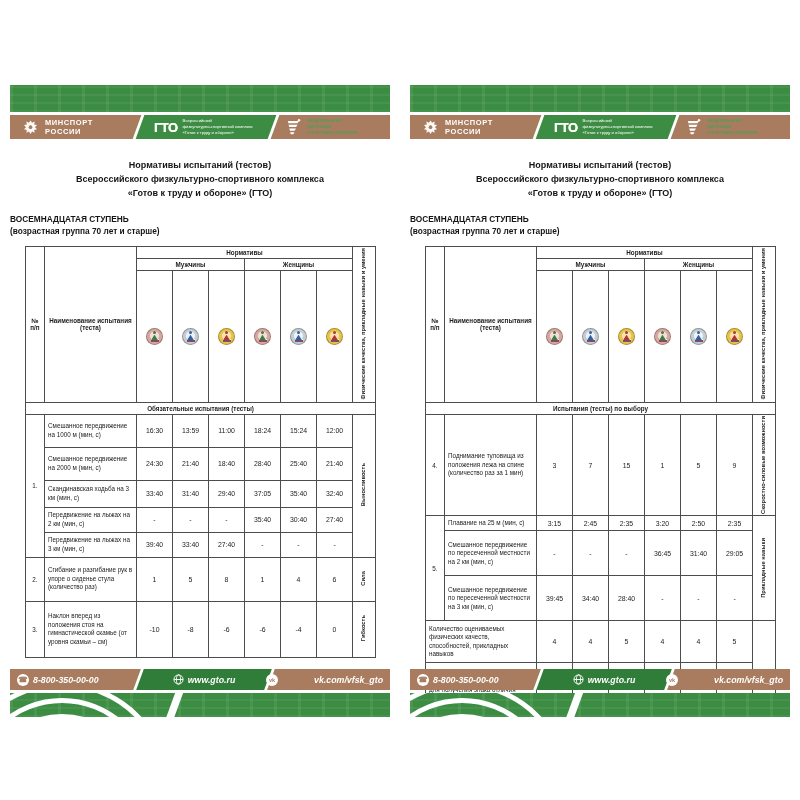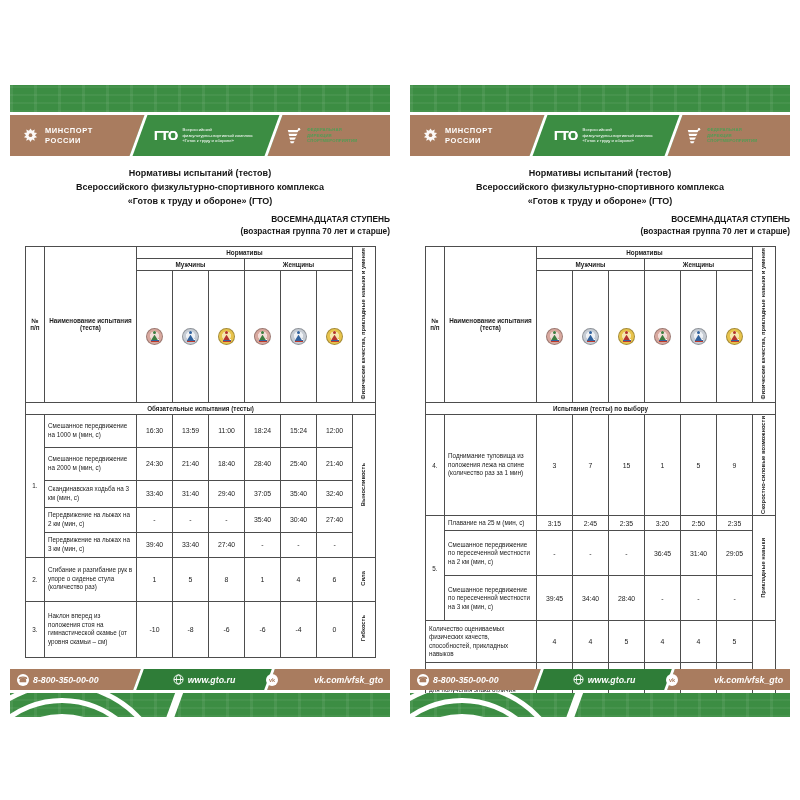--- a/index.html
+++ b/index.html
@@ -9,33 +9,33 @@
   #pageR{left:410px}
 
   
   .band-top{position:absolute;top:0;left:0;right:0;height:27px;background:var(--green);overflow:hidden;}
   .band-top::after,.band-bottom::after{content:"";position:absolute;inset:0;
     background:
       repeating-linear-gradient(90deg, rgba(255,255,255,.07) 0 3px, transparent 3px 24px),
       repeating-linear-gradient(0deg, rgba(255,255,255,.05) 0 2px, transparent 2px 8px);}
 
   
-  .band-logos{position:absolute;top:30px;left:0;right:0;height:41px;background:var(--brown);overflow:hidden;}
+  .band-logos{position:absolute;top:30px;left:0;right:0;height:24px;background:var(--brown);overflow:hidden;}
   .logos-left{position:absolute;left:0;top:0;bottom:0;width:130px;display:flex;align-items:center;gap:6px;padding-left:12px;}
   .minsport-text{color:#fff;font-weight:bold;font-size:7.5px;line-height:1.25;letter-spacing:.6px;}
   .logos-mid{position:absolute;left:127px;top:-2px;bottom:-2px;width:132px;background:var(--green);border-left:3px solid #fff;border-right:3px solid #fff;transform:skewX(-20deg);}
   .logos-mid-in{transform:skewX(20deg);display:flex;align-items:center;gap:5px;height:100%;padding-left:14px;}
   .gto-logo{color:#fff;font-weight:bold;font-size:13px;letter-spacing:-.5px;text-shadow:0 0 0 #fff;}
   .gto-text{color:#fff;font-size:4.2px;line-height:1.35;}
   .logos-right{position:absolute;right:0;top:0;bottom:0;width:106px;display:flex;align-items:center;gap:5px;}
   .fed-text{color:var(--fed-text);font-weight:bold;font-size:4.2px;line-height:1.35;letter-spacing:.2px;}
 
   
-  .doc-title{position:absolute;top:73px;left:0;right:0;text-align:center;font-weight:bold;font-size:9px;line-height:14px;color:#151515;margin-top:8px;}
-  .stage{position:absolute;top:128px;left:0;right:0;text-align:right;font-weight:bold;font-size:8.3px;line-height:12px;color:#151515;}
+  .doc-title{position:absolute;top:73px;left:0;right:0;text-align:center;font-weight:bold;font-size:9px;line-height:14px;color:#151515;}
+  .stage{position:absolute;top:128px;left:0;right:0;text-align:left;font-weight:bold;font-size:8.3px;line-height:12px;color:#151515;}
 
   
   .twrap{position:absolute;top:161px;left:15px;}
   table{border-collapse:collapse;table-layout:fixed;width:350px;}
   td{border:1px solid #4d4d4d;font-size:6.3px;color:#1c1c1c;padding:2px 3px;vertical-align:middle;word-wrap:break-word;}
   .c{text-align:center}
   .b{font-weight:bold}
   .name{text-align:left;line-height:1.35;}
   .val{text-align:center;font-size:6.9px;}
   .vcell{text-align:center;padding:1px;}

